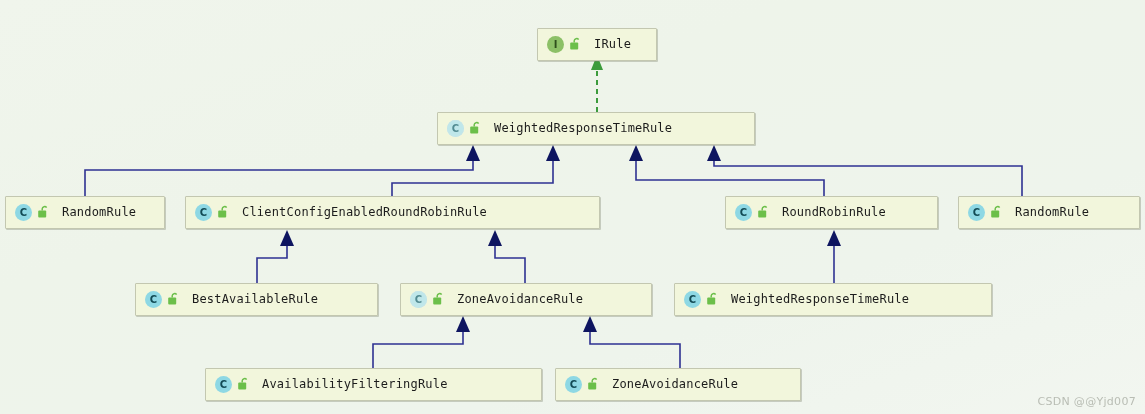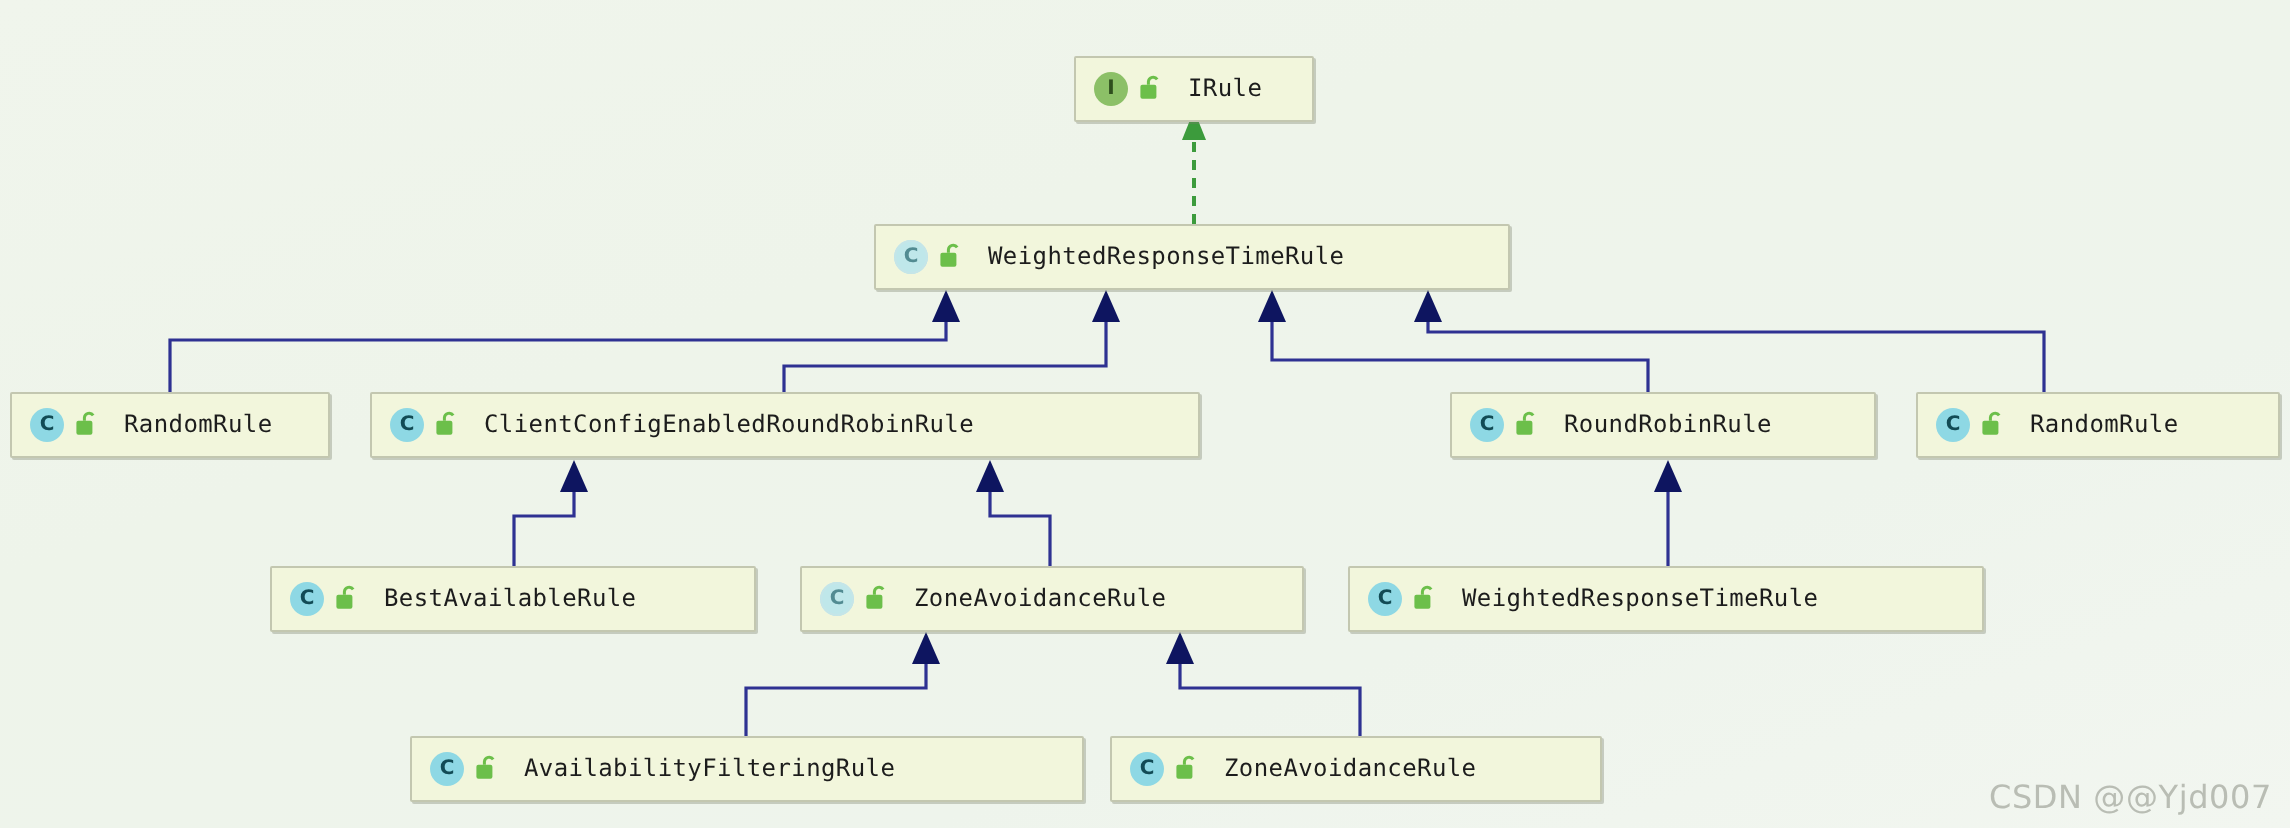--- a/index.html
+++ b/index.html
@@ -77,21 +77,21 @@
     margin-left: 5px;
     flex: 0 0 auto;
     position: relative;
   }
   .vis-icon svg { display: block; }
   .watermark {
     position: absolute;
     right: 9px;
     bottom: 6px;
     font-family: "DejaVu Sans", "Liberation Sans", sans-serif;
-    font-size: 16px;
+    font-size: 11px;
     color: #b9bdb4;
     letter-spacing: 0.3px;
     user-select: none;
   }
 </style>
 </head>
 <body>
 
 <div id="diagram-root">
 

